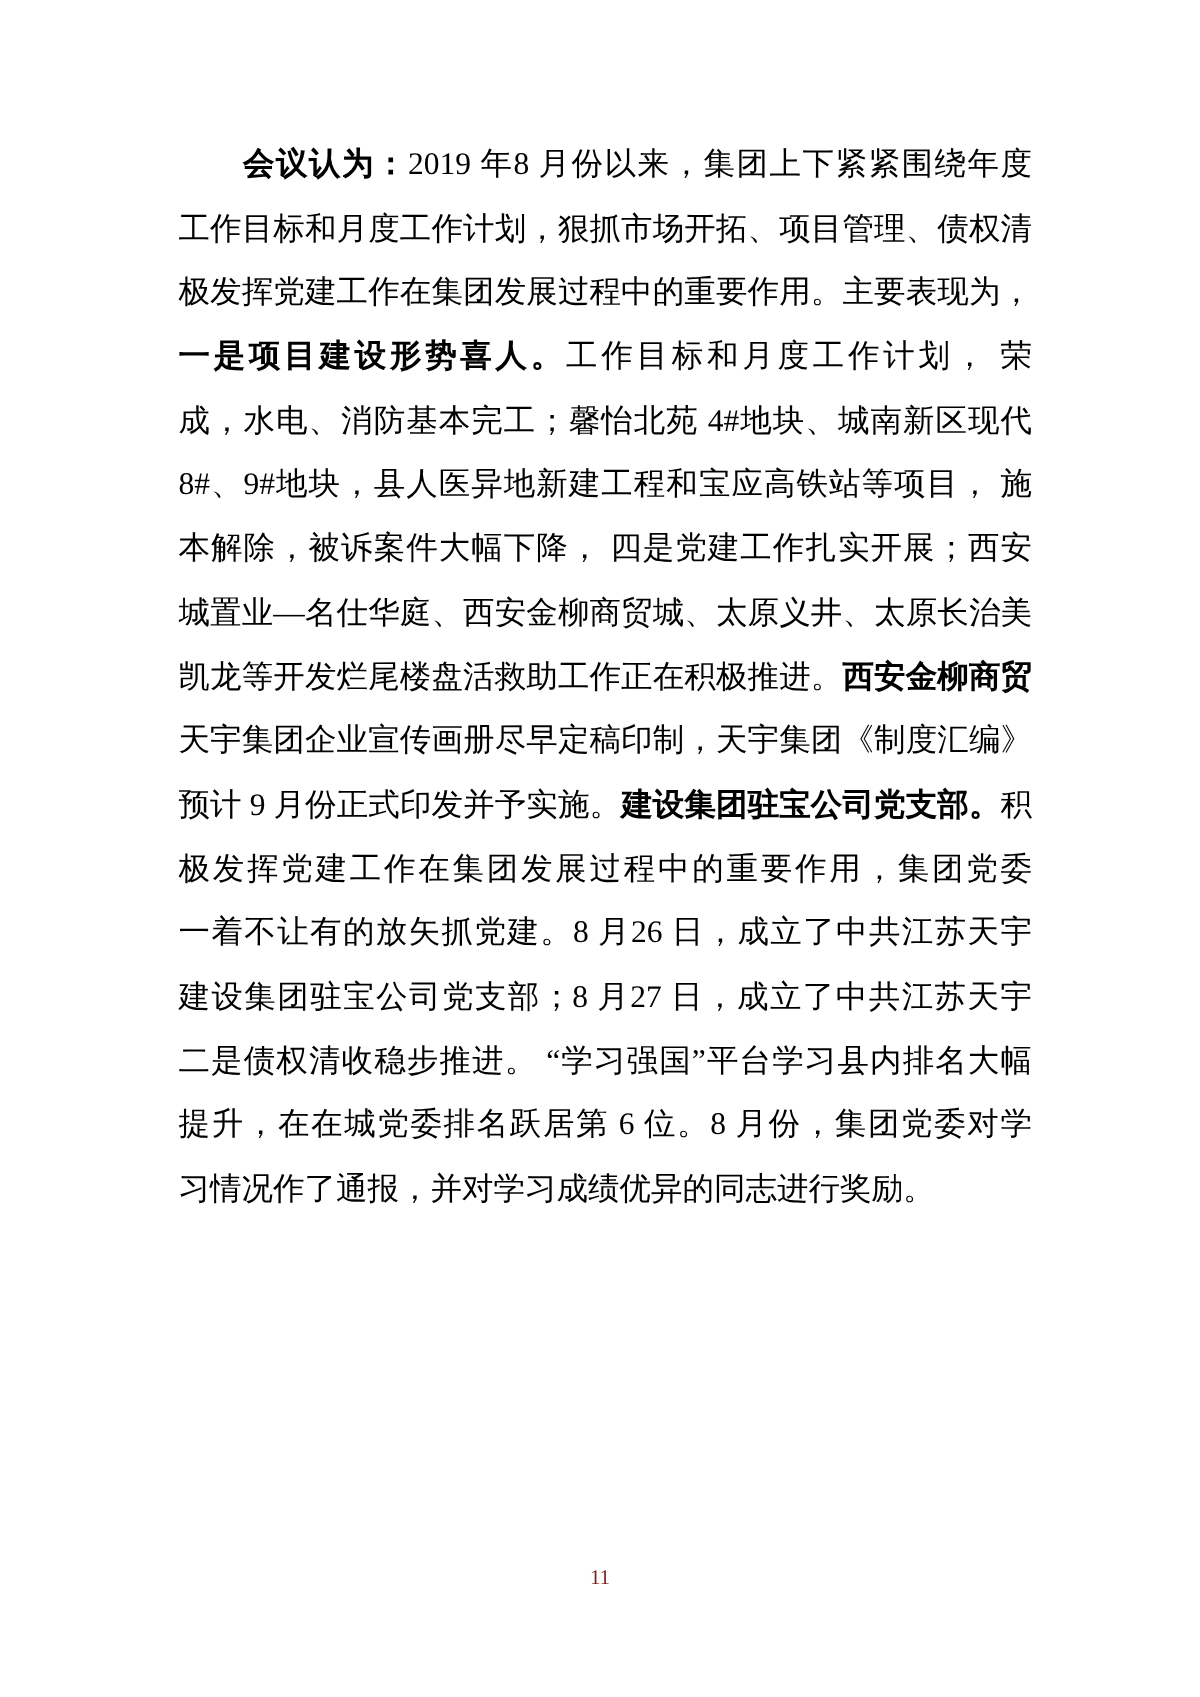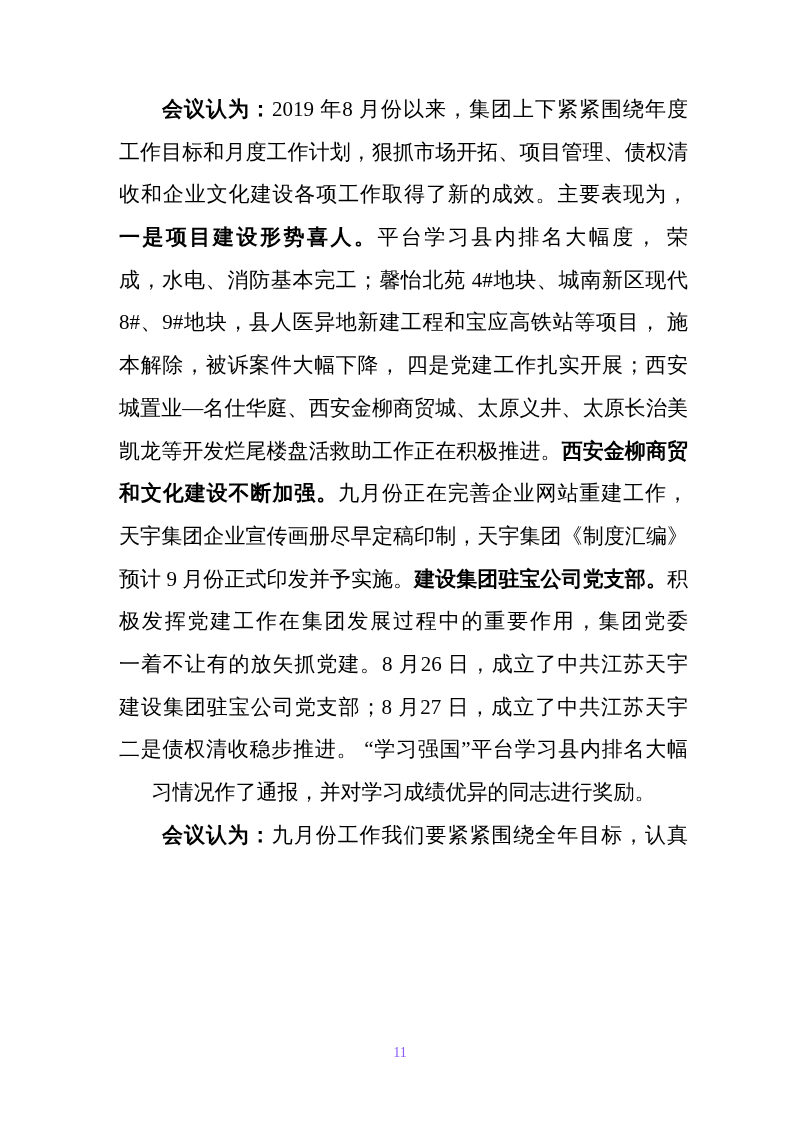--- a/index.html
+++ b/index.html
@@ -25,62 +25,61 @@
   .line {
     height: 42.7px;
     line-height: 42.7px;
     font-size: 21px;
     text-align: justify;
     text-align-last: justify;
     text-justify: inter-character;
     overflow: hidden;
   }
   .line.last {
-    text-align: center;
+    text-align: left;
     text-align-last: auto;
   }
   .line.indent {
     text-indent: 43px;
   }
   .run {
     font-weight: normal;
   }
   .run.bold {
     font-weight: 700;
   }
   .page-number {
     position: absolute;
     left: 0;
     right: 0;
     top: 1044px;
     text-align: center;
     font-size: 14px;
     line-height: 18px;
-    color: #8b5cf6;
+    color: #7f1d1d;
     font-family: "Liberation Serif", "DejaVu Serif", serif;
   }
 </style>
 </head>
 <body>
 
 <div class="page">
   <div class="text-block">
       <div class="line indent"><span class="run bold">会议认为：</span><span class="run">2019 年8 月份以来，集团上下紧紧围绕年度</span></div>
       <div class="line"><span class="run">工作目标和月度工作计划，狠抓市场开拓、项目管理、债权清</span></div>
-      <div class="line"><span class="run">收和企业文化建设各项工作取得了新的成效。主要表现为，</span></div>
-      <div class="line"><span class="run bold">一是项目建设形势喜人。</span><span class="run">平台学习县内排名大幅度， 荣</span></div>
+      <div class="line"><span class="run">极发挥党建工作在集团发展过程中的重要作用。主要表现为，</span></div>
+      <div class="line"><span class="run bold">一是项目建设形势喜人。</span><span class="run">工作目标和月度工作计划， 荣</span></div>
       <div class="line"><span class="run">成，水电、消防基本完工；馨怡北苑 4#地块、城南新区现代城</span></div>
       <div class="line"><span class="run">8#、9#地块，县人医异地新建工程和宝应高铁站等项目， 施工</span></div>
       <div class="line"><span class="run">本解除，被诉案件大幅下降， 四是党建工作扎实开展；西安双</span></div>
       <div class="line"><span class="run">城置业—名仕华庭、西安金柳商贸城、太原义井、太原长治美</span></div>
       <div class="line"><span class="run">凯龙等开发烂尾楼盘活救助工作正在积极推进。</span><span class="run bold">西安金柳商贸城</span></div>
-      <div class="line"><span class="run bold">和文化建设不断加强。</span><span class="run">九月份正在完善企业网站重建工作，</span></div>
       <div class="line"><span class="run">天宇集团企业宣传画册尽早定稿印制，天宇集团《制度汇编》</span></div>
       <div class="line"><span class="run">预计 9 月份正式印发并予实施。</span><span class="run bold">建设集团驻宝公司党支部。</span><span class="run">积</span></div>
       <div class="line"><span class="run">极发挥党建工作在集团发展过程中的重要作用，集团党委</span></div>
       <div class="line"><span class="run">一着不让有的放矢抓党建。8 月26 日，成立了中共江苏天宇</span></div>
       <div class="line"><span class="run">建设集团驻宝公司党支部；8 月27 日，成立了中共江苏天宇</span></div>
       <div class="line"><span class="run">二是债权清收稳步推进。 “学习强国”平台学习县内排名大幅度</span></div>
+      <div class="line"><span class="run">提升，在在城党委排名跃居第 6 位。8 月份，集团党委对学</span></div>
       <div class="line last"><span class="run">习情况作了通报，并对学习成绩优异的同志进行奖励。</span></div>
-      <div class="line indent"><span class="run bold">会议认为：</span><span class="run">九月份工作我们要紧紧围绕全年目标，认真</span></div>
     </div>
   <div class="page-number">11</div>
 </div>
 
 </body></html>

